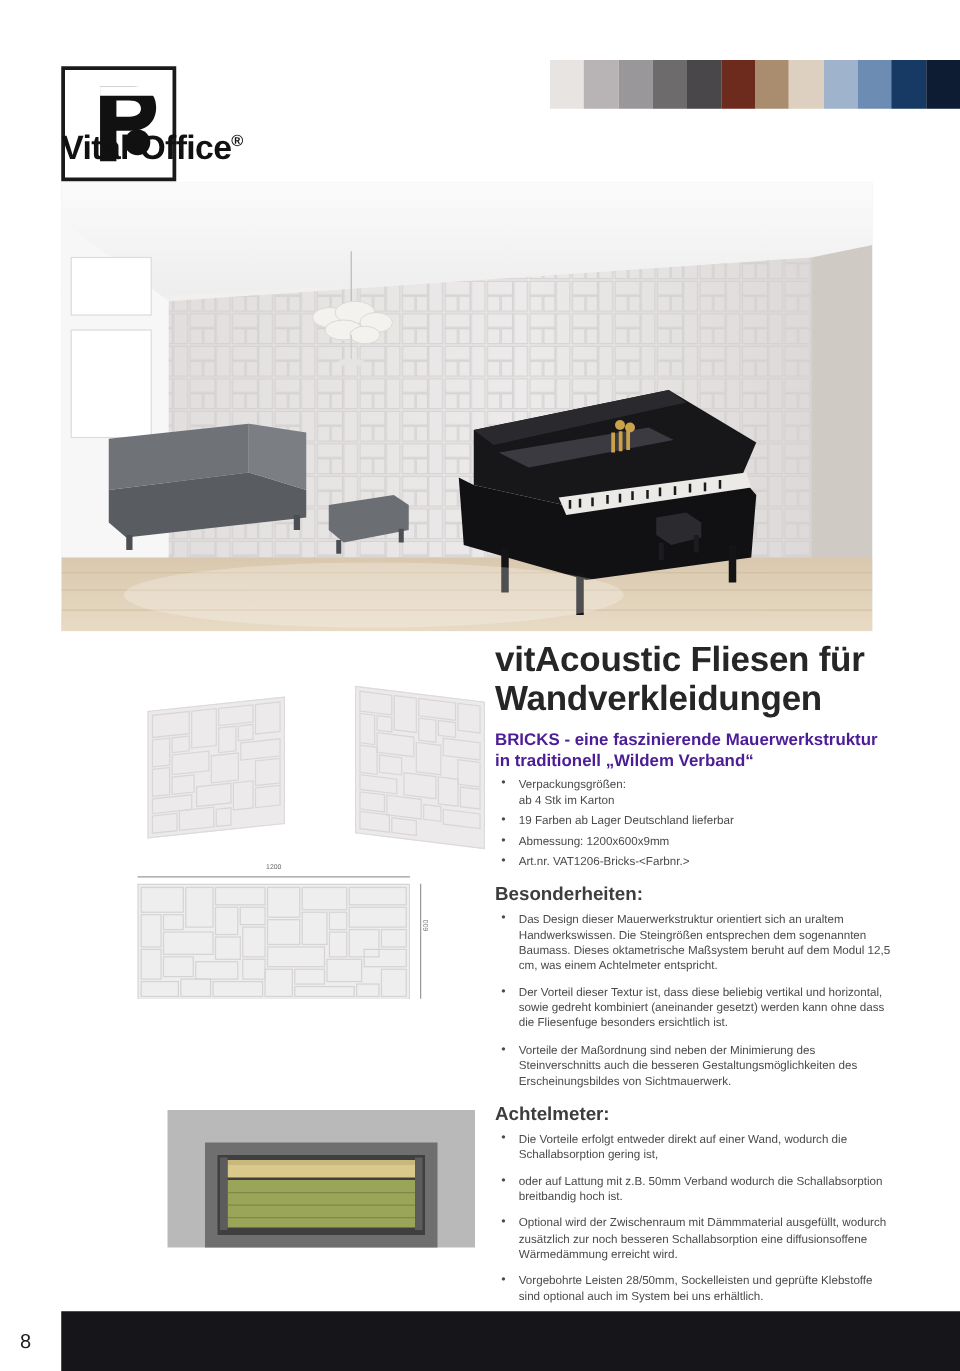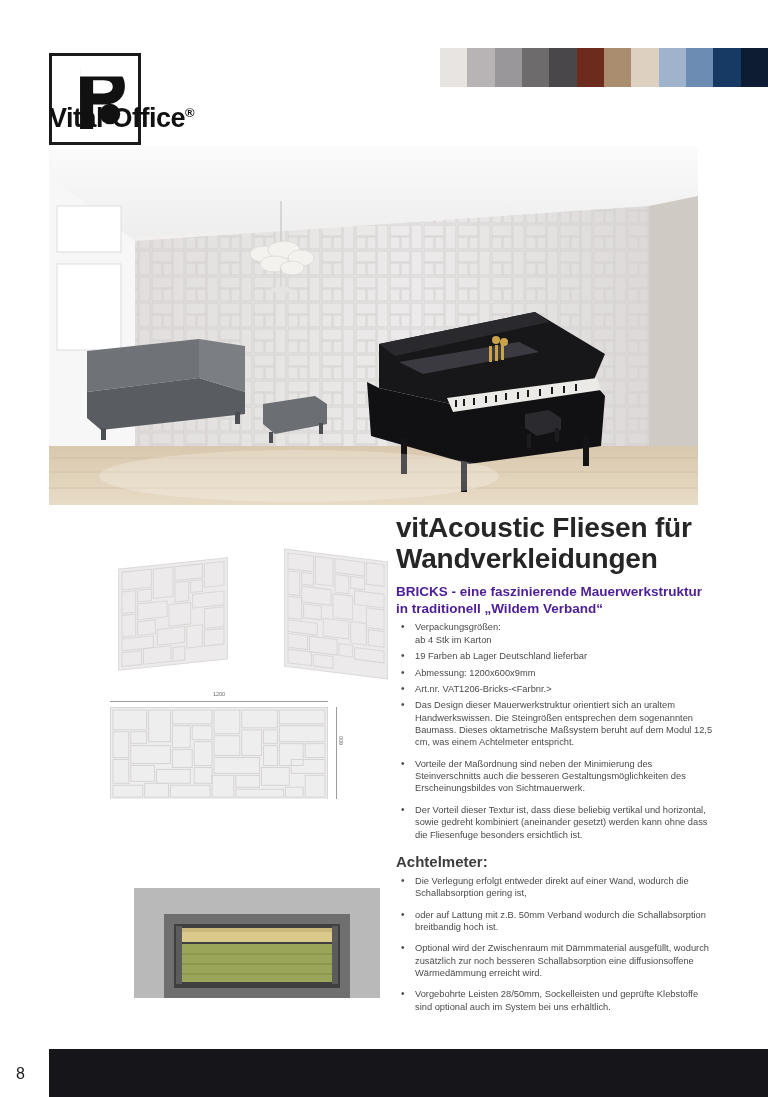--- a/index.html
+++ b/index.html
@@ -381,28 +381,29 @@
 
   <div class="content">
     <h1 class="title">vitAcoustic Fliesen für Wandverkleidungen</h1>
     <h2 class="subtitle">BRICKS - eine faszinierende Mauerwerkstruktur in traditionell „Wildem Verband“</h2>
     <ul class="bullets" id="specs-list">
         <li>Verpackungsgrößen:<br>ab 4 Stk im Karton</li>
         <li>19 Farben ab Lager Deutschland lieferbar</li>
         <li>Abmessung: 1200x600x9mm</li>
         <li>Art.nr. VAT1206-Bricks-&lt;Farbnr.&gt;</li>
       </ul>
+    <h3 class="section">Besonderheiten:</h3>
     <ul class="bullets spaced" id="features-list">
         <li>Das Design dieser Mauerwerkstruktur orientiert sich an uraltem Handwerkswissen. Die Steingrößen entsprechen dem sogenannten Baumass. Dieses oktametrische Maßsystem beruht auf dem Modul 12,5 cm, was einem Achtelmeter entspricht.</li>
+        <li>Der Vorteil dieser Textur ist, dass diese beliebig vertikal und horizontal, sowie gedreht kombiniert (aneinander gesetzt) werden kann ohne dass die Fliesenfuge besonders ersichtlich ist.</li>
         <li>Vorteile der Maßordnung sind neben der Minimierung des Steinverschnitts auch die besseren Gestaltungsmöglichkeiten des Erscheinungsbildes von Sichtmauerwerk.</li>
-        <li>Der Vorteil dieser Textur ist, dass diese beliebig vertikal und horizontal, sowie gedreht kombiniert (aneinander gesetzt) werden kann ohne dass die Fliesenfuge besonders ersichtlich ist.</li>
       </ul>
     <h3 class="section">Achtelmeter:</h3>
     <ul class="bullets spaced" id="processing-list">
-        <li>Die Verlegung erfolgt entweder direkt auf einer Wand, wodurch die Schallabsorption gering ist,</li>
+        <li>Die Vorteile erfolgt entweder direkt auf einer Wand, wodurch die Schallabsorption gering ist,</li>
         <li>oder auf Lattung mit z.B. 50mm Verband wodurch die Schallabsorption breitbandig hoch ist.</li>
         <li>Optional wird der Zwischenraum mit Dämmmaterial ausgefüllt, wodurch zusätzlich zur noch besseren Schallabsorption eine diffusionsoffene Wärmedämmung erreicht wird.</li>
         <li>Vorgebohrte Leisten 28/50mm, Sockelleisten und geprüfte Klebstoffe sind optional auch im System bei uns erhältlich.</li>
       </ul>
   </div>
 
   <div class="footer-bar"></div>
   <div class="page-num">8</div>
 
 </div>

